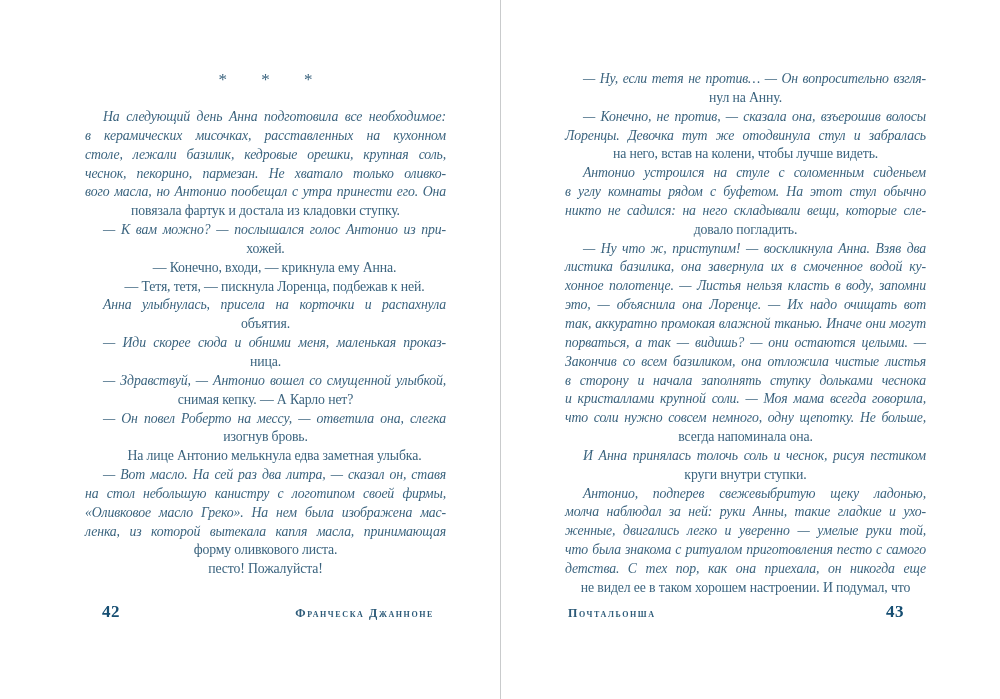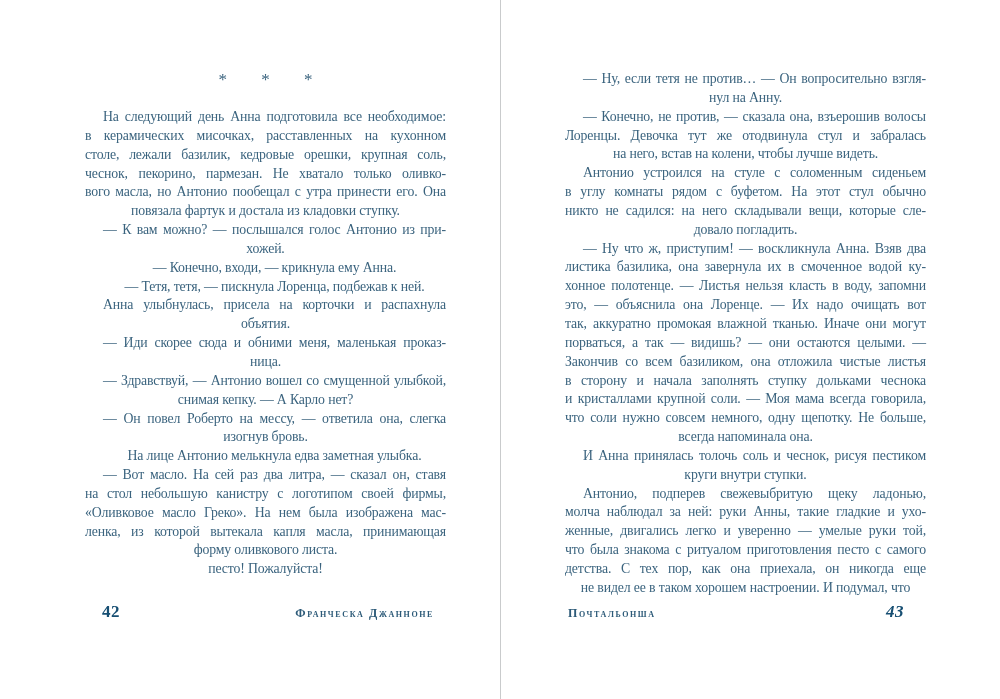--- a/index.html
+++ b/index.html
@@ -53,20 +53,21 @@
     line-height: 18.85px;
     letter-spacing: -0.15px;
   }
   .page.left  .body { top: 108px; }
   .page.right .body { top: 70px; }
 
   .line { text-align: center; }
   .line.just {
     text-align: justify;
     text-align-last: justify;
+    font-style: italic;
   }
   .line.ind { text-indent: 18px; }
 
   .footer {
     position: absolute;
     top: 601px;
     left: 0;
     width: 361px;
     height: 22px;
     line-height: 22px;
@@ -83,21 +84,21 @@
   .running-head {
     font-size: 12px;
     font-weight: bold;
     font-variant: small-caps;
     letter-spacing: 1.6px;
     color: var(--head, #2c5a78);
   }
   .page.left  .pagenum      { margin-left: 17px; }
   .page.left  .running-head { margin-right: 12px; }
   .page.right .running-head { margin-left: 3px; }
-  .page.right .pagenum      { margin-right: 22px; font-style: italic; }
+  .page.right .pagenum      { margin-right: 22px; }
 </style>
 </head>
 <body>
 
 <div class="canvas" style="--bg: #ffffff; --ink: #3a637e; --num: #164e72; --head: #2c5a78; --divider: #c9cbcc;">
 
   <div class="divider"></div>
 
   <section class="page left">
     <div class="separator">* * *</div>

